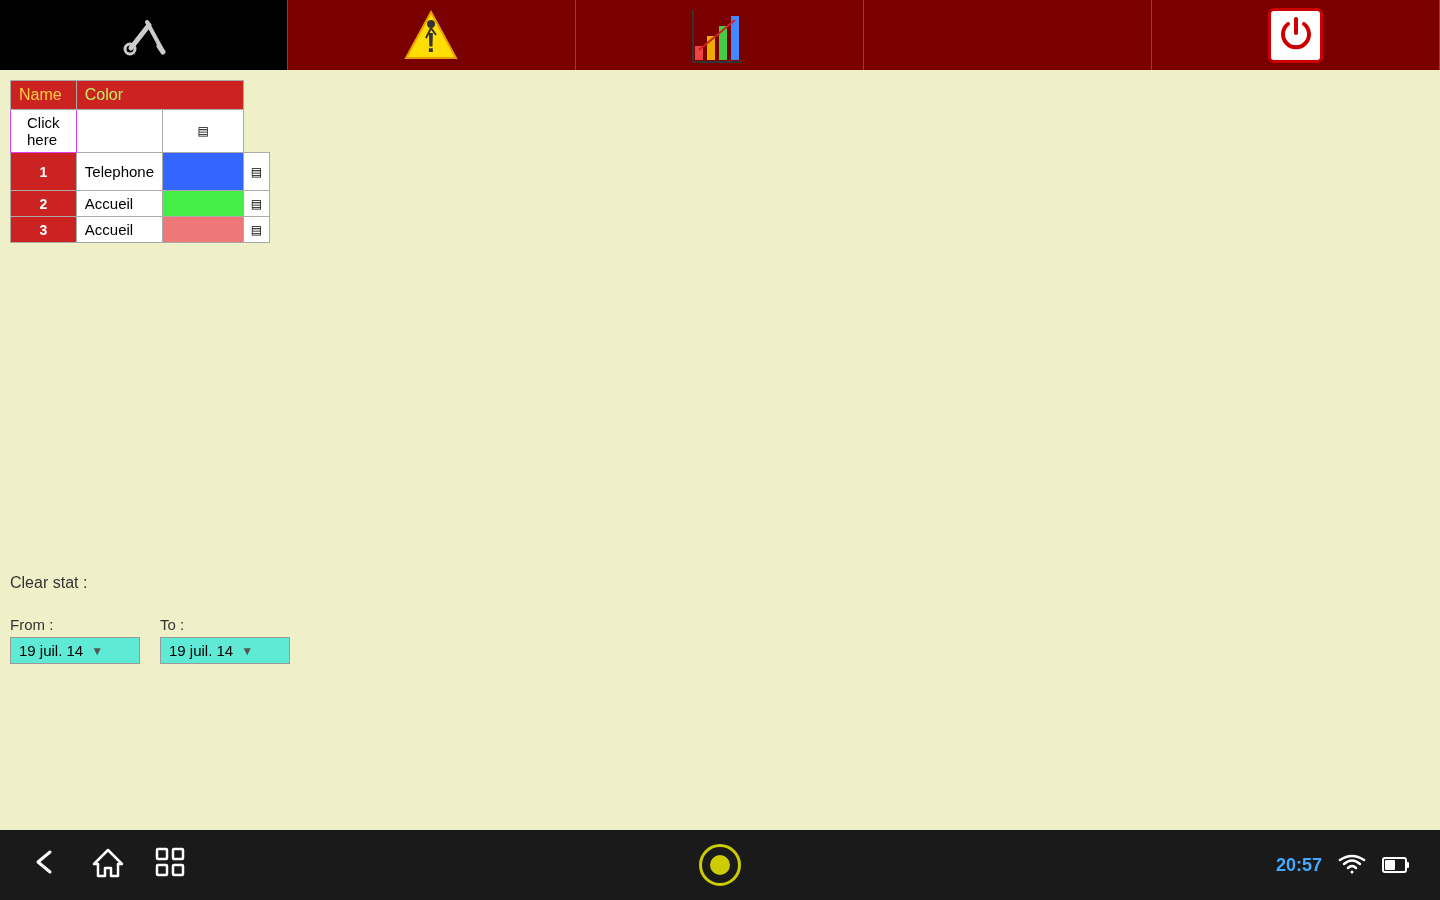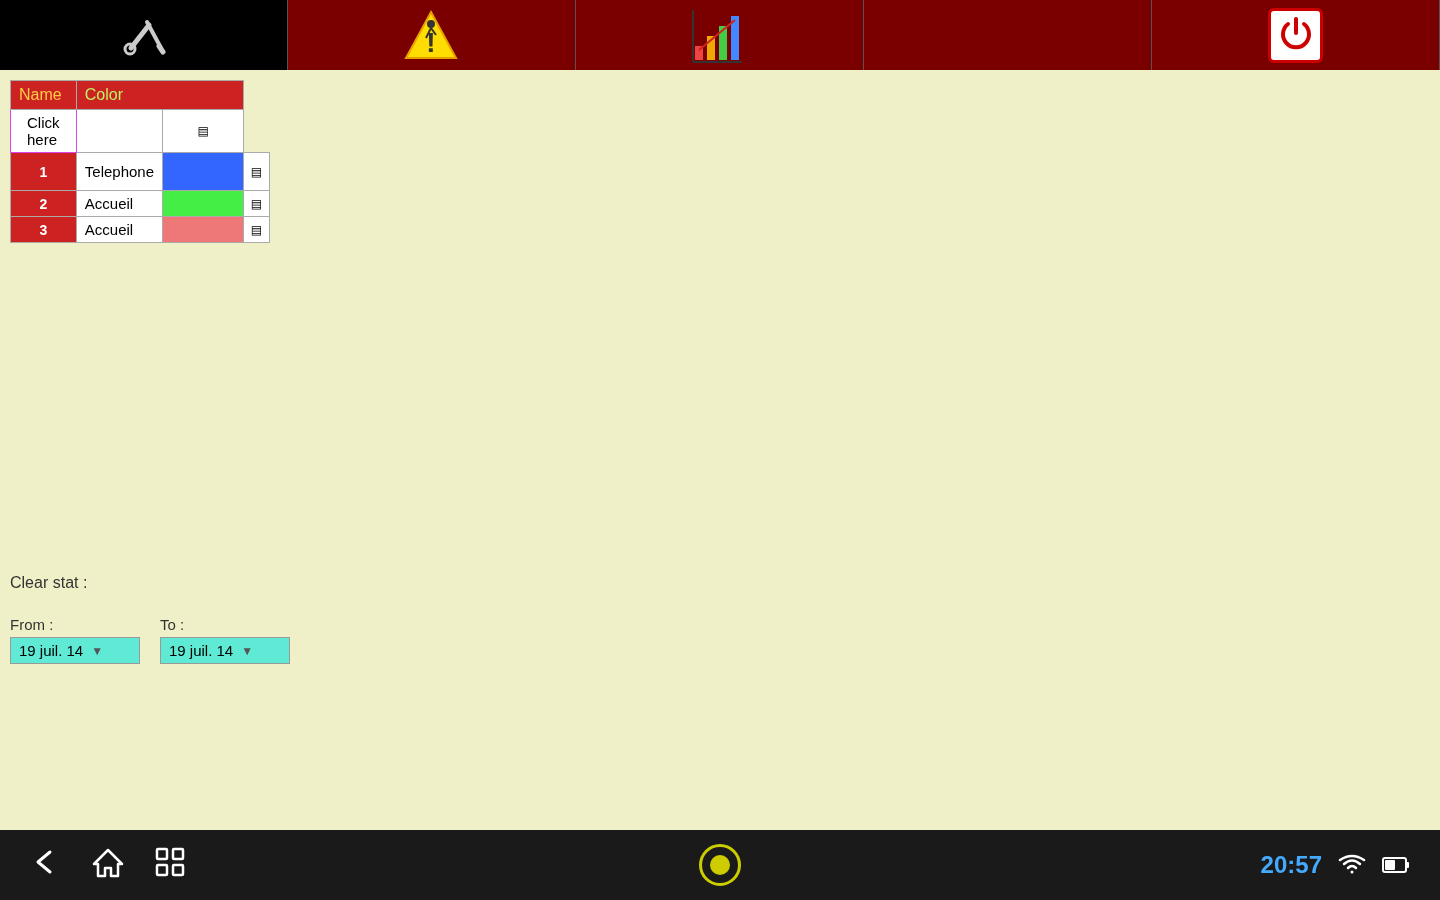--- a/index.html
+++ b/index.html
@@ -176,21 +176,21 @@
       border-radius: 50%;
       background: #cccc00;
     }
     .bottom-nav-right {
       display: flex;
       align-items: center;
       gap: 16px;
     }
     .time-display {
       color: #44aaff;
-      font-size: 24px;
+      font-size: 18px;
       font-weight: bold;
     }
   </style>
 </head>
 <body>
 
 <div class="top-bar">
   <div class="top-bar-item">
     <svg width="50" height="50" viewBox="0 0 50 50">
 

